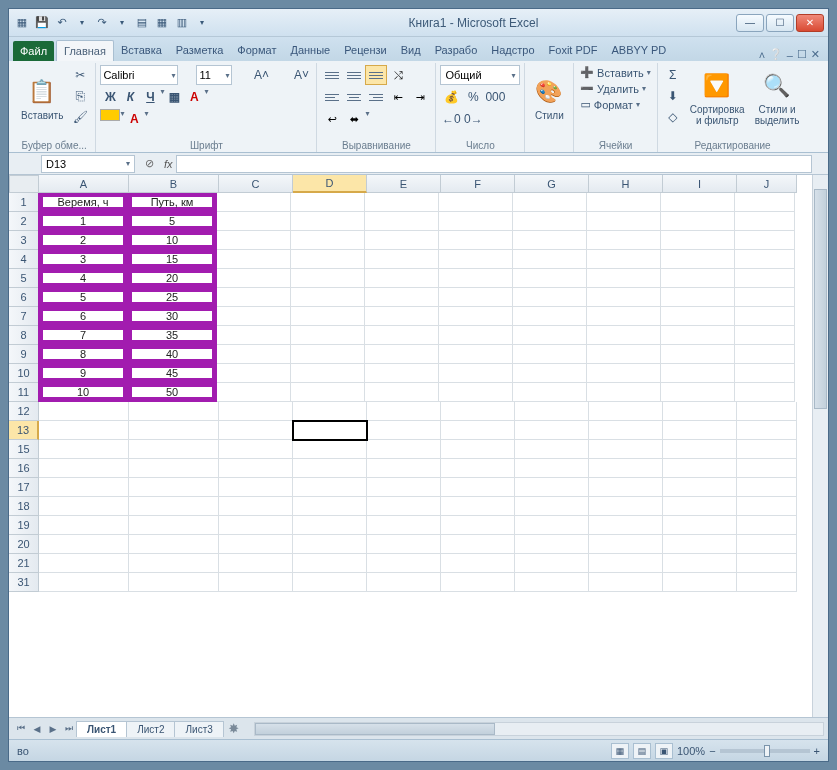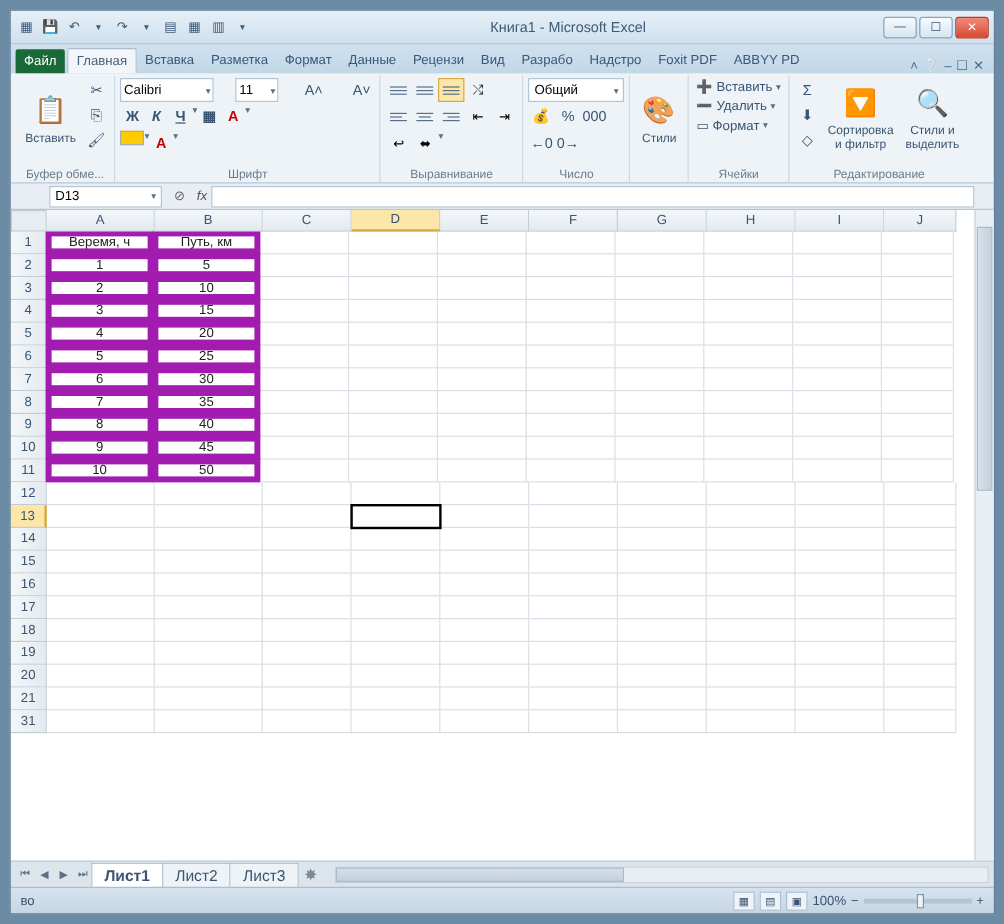--- a/index.html
+++ b/index.html
@@ -46,21 +46,21 @@
 .colh.sel{background:#fce6a8;border-bottom:2px solid #d6a94a}
 .gridbody{flex:1;overflow:hidden}
 .row{display:flex;height:19px}
 .rowh{width:30px;background:linear-gradient(90deg,#f4f7fa,#e4eaf0);border-right:1px solid #c2ccd4;border-bottom:1px solid #c2ccd4;display:flex;align-items:center;justify-content:center;color:#3a5573;font-size:11px}
 .rowh.sel{background:#fce6a8;border-right:2px solid #d6a94a}
 .cell{border-right:1px solid #d9dfe4;border-bottom:1px solid #d9dfe4;display:flex;align-items:center;justify-content:center;font-size:11px;color:#222}
 .cell.datab{border:5px solid #a21caf;margin:-1px 0 0 -1px}
 .cell.selected{outline:2px solid #000;outline-offset:-1px;z-index:2;position:relative;background:#fff}
 .sheettabs{height:22px;background:#dce5ec;border-top:1px solid #b5c5d3;display:flex;align-items:center;padding:0 4px;gap:0}
 .navbtn{width:16px;height:16px;display:flex;align-items:center;justify-content:center;color:#5a7089;font-size:9px}
-.stab{padding:2px 10px;background:#eef3f7;border:1px solid #b5c5d3;border-bottom:0;font-size:13px;color:#3a5573;margin-left:-1px}
+.stab{padding:2px 10px;background:#eef3f7;border:1px solid #b5c5d3;border-bottom:0;font-size:10px;color:#3a5573;margin-left:-1px}
 .stab.active{background:#fff;font-weight:bold}
 .newsheet{width:20px;height:16px;display:flex;align-items:center;justify-content:center;color:#7a8a99;font-size:13px}
 .hscroll{flex:1;height:14px;margin-left:10px;background:#e8eef3;border:1px solid #c8d2db;position:relative}
 .hscroll .thumb{position:absolute;left:0;top:0;bottom:0;width:240px;background:linear-gradient(#d6e0e9,#c2d0db);border:1px solid #a9b9c7}
 .statusbar{height:22px;background:linear-gradient(#d6e3ed,#c5d6e3);border-top:1px solid #a9bfd1;display:flex;align-items:center;padding:0 8px;color:#3a5573;font-size:11px;gap:6px}
 .statusbar .right{margin-left:auto;display:flex;align-items:center;gap:4px}
 .viewbtn{width:18px;height:16px;border:1px solid #a9bfd1;background:#eef3f7;display:flex;align-items:center;justify-content:center;font-size:9px}
 .zoomslider{width:90px;height:4px;background:#b5c5d3;position:relative}
 .zoomslider .zthumb{position:absolute;left:44px;top:-4px;width:6px;height:12px;background:#eef3f7;border:1px solid #7a94ab}
 .lines{display:flex;flex-direction:column;gap:2px}
@@ -489,33 +489,20 @@
           <div class="cell" style="width: 74px;"></div>
           <div class="cell selected" style="width: 74px;"></div>
           <div class="cell" style="width: 74px;"></div>
           <div class="cell" style="width: 74px;"></div>
           <div class="cell" style="width: 74px;"></div>
           <div class="cell" style="width: 74px;"></div>
           <div class="cell" style="width: 74px;"></div>
           <div class="cell" style="width: 60px;"></div>
         </div>
         <div class="row">
-          <div class="rowh">14</div>
-          <div class="cell" style="width: 90px;"></div>
-          <div class="cell" style="width: 90px;"></div>
-          <div class="cell" style="width: 74px;"></div>
-          <div class="cell" style="width: 74px;"></div>
-          <div class="cell" style="width: 74px;"></div>
-          <div class="cell" style="width: 74px;"></div>
-          <div class="cell" style="width: 74px;"></div>
-          <div class="cell" style="width: 74px;"></div>
-          <div class="cell" style="width: 74px;"></div>
-          <div class="cell" style="width: 60px;"></div>
-        </div>
-        <div class="row">
           <div class="rowh">15</div>
           <div class="cell" style="width: 90px;"></div>
           <div class="cell" style="width: 90px;"></div>
           <div class="cell" style="width: 74px;"></div>
           <div class="cell" style="width: 74px;"></div>
           <div class="cell" style="width: 74px;"></div>
           <div class="cell" style="width: 74px;"></div>
           <div class="cell" style="width: 74px;"></div>
           <div class="cell" style="width: 74px;"></div>
           <div class="cell" style="width: 74px;"></div>

